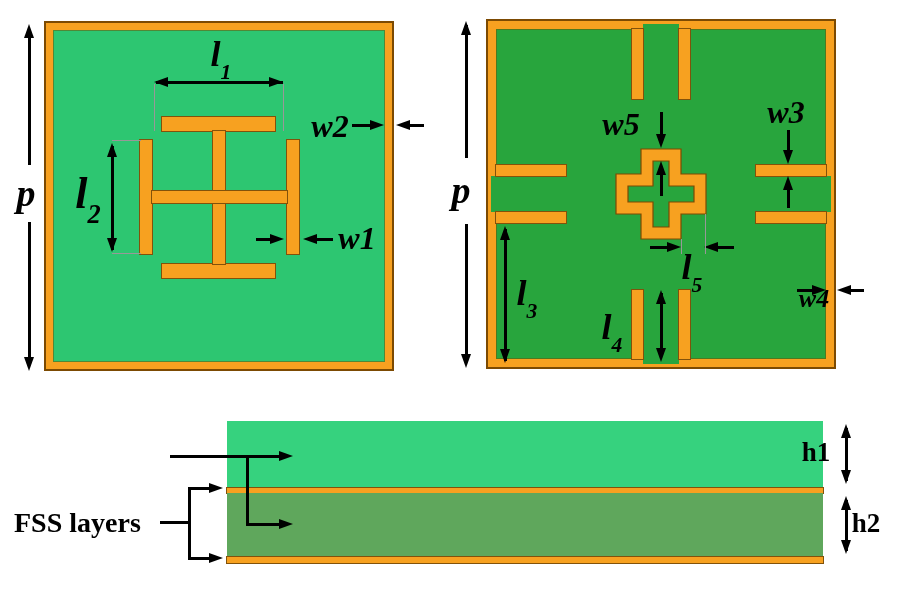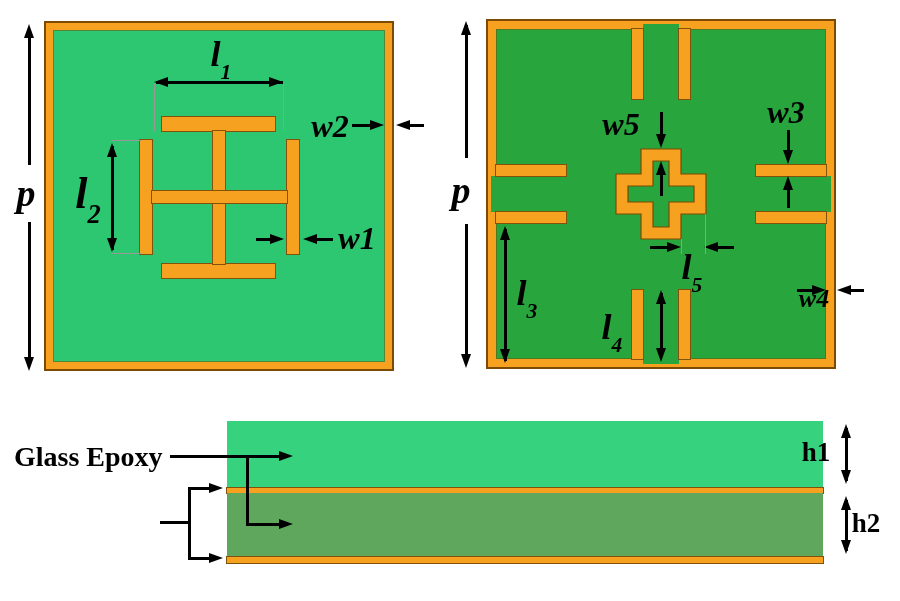--- a/index.html
+++ b/index.html
@@ -153,17 +153,17 @@
   <div class="lab" style="left:330px;top:126px;font-size:32px;"><span>w2</span></div>
 
   <div class="lab" style="left:461px;top:190px;font-size:38px;"><span>p</span></div>
   <div class="lab" style="left:621px;top:124px;font-size:32px;"><span>w5</span></div>
   <div class="lab" style="left:786px;top:112px;font-size:32px;"><span>w3</span></div>
   <div class="lab" style="left:527px;top:296px;font-size:36px;"><span>l</span><sub>3</sub></div>
   <div class="lab" style="left:612px;top:330px;font-size:36px;"><span>l</span><sub>4</sub></div>
   <div class="lab" style="left:692px;top:270px;font-size:36px;"><span>l</span><sub>5</sub></div>
   <div class="lab" style="left:814px;top:291px;font-size:26px;margin-top:8px;"><span>w4</span></div>
 
-  <div class="lab upr" style="left:14px;top:457px;font-size:28px;transform:translate(0,-50%);"><span>Glass Epoxy</span></div>
+  <div class="lab upr" style="left:14px;top:523px;font-size:28px;transform:translate(0,-50%);"><span>FSS layers</span></div>
   <div class="lab upr" style="left:816px;top:452px;font-size:27px;"><span>h1</span></div>
   <div class="lab upr" style="left:866px;top:523px;font-size:27px;"><span>h2</span></div>
 
 </div>
 
 </body></html>

